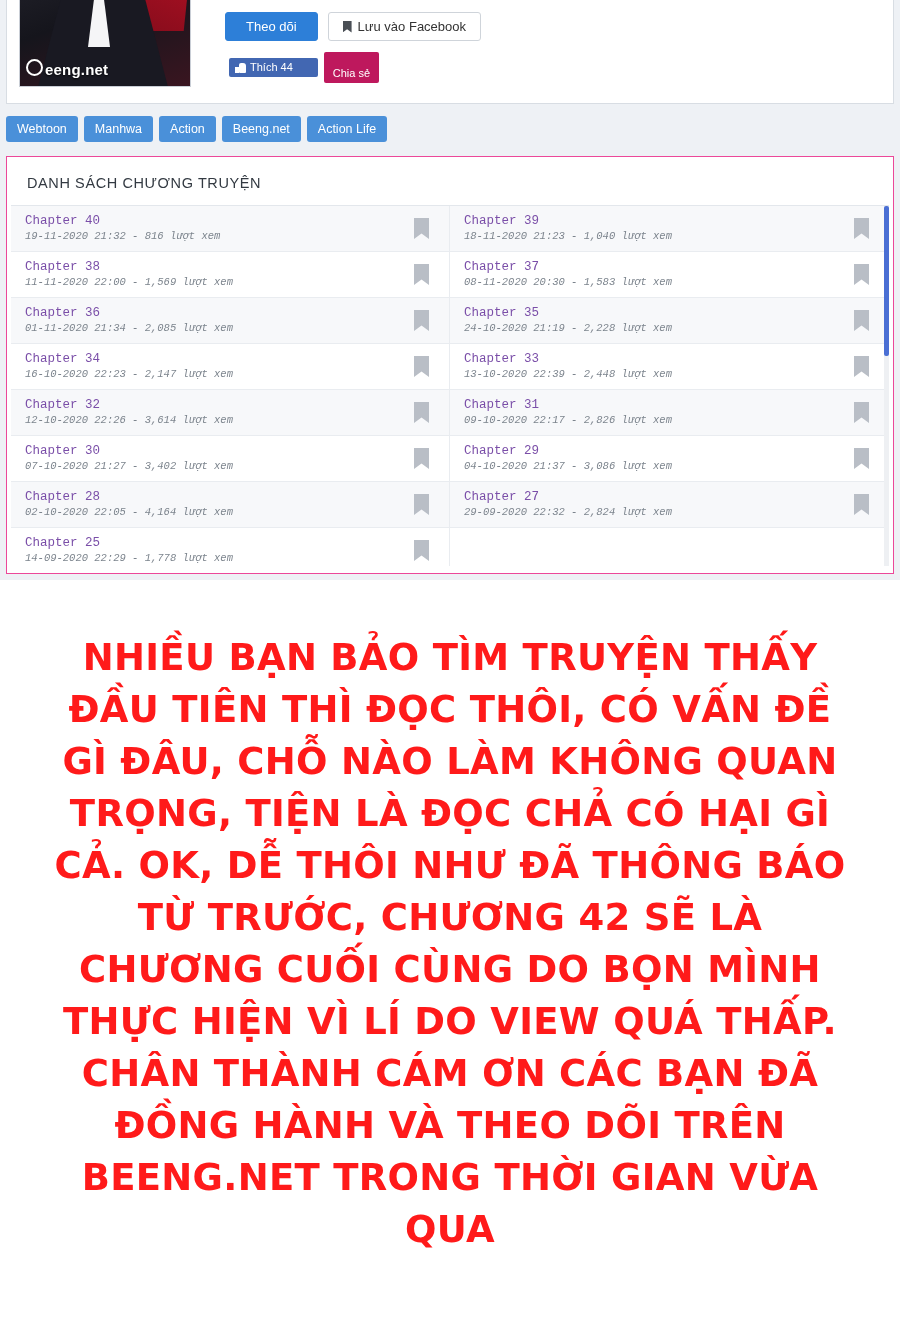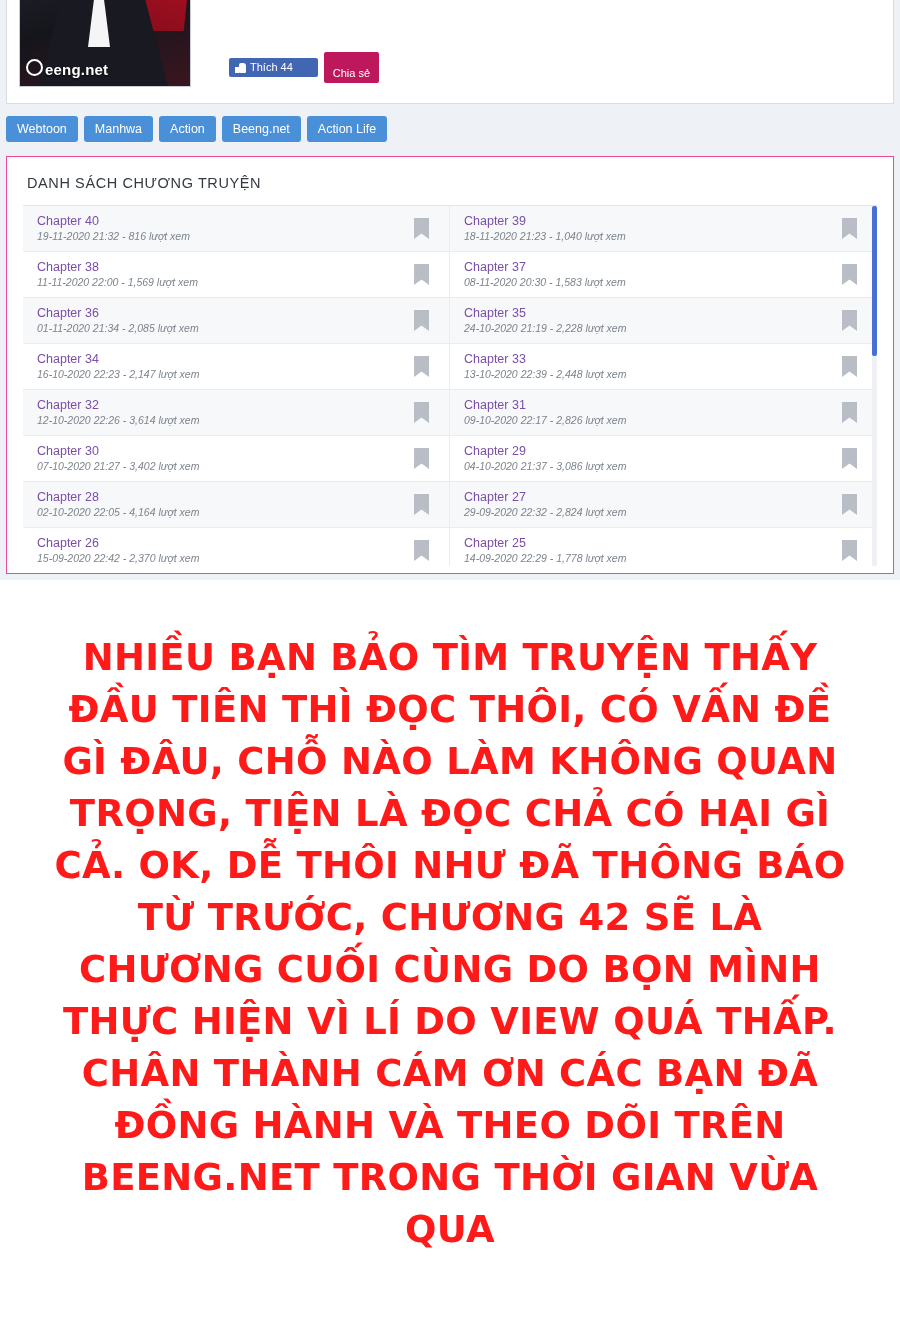--- a/index.html
+++ b/index.html
@@ -201,22 +201,23 @@
   #chapter-title {
     font-size: 14.5px;
     color: #333a42;
     letter-spacing: .6px;
     padding: 18px 0 14px 20px;
   }
   #chapter-scroll {
     position: relative;
     height: 360px;
     overflow: hidden;
-    margin: 0 16px;
+    margin: 0 4px;
     border-top: 1px solid #e3e7ec;
+    font-family: Liberation Mono, monospace;
   }
   .ch-grid {
     display: flex;
     flex-wrap: wrap;
   }
   .ch-cell {
     width: 50%;
     box-sizing: border-box;
     height: 46px;
     border-bottom: 1px solid #e9ecf0;
@@ -299,20 +300,27 @@
   <div id="header-card">
 
     <div id="cover-thumb">
       <div class="cov-red"></div>
 
       <div class="cov-suit"></div>
       <div class="cov-shirt"></div>
       <div id="cover-logo"><span class="logo-dot"></span><span>eeng.net</span></div>
     </div>
 
+    <div class="social-row">
+      <button class="btn-follow">Theo dõi</button>
+      <button class="btn-save-fb">
+        <span class="save-ico"></span>
+        <span>Lưu vào Facebook</span>
+      </button>
+    </div>
 
     <div class="fb-row">
       <div class="fb-like">
         <span class="thumb-ico"></span>
         <span>Thích 44</span>
       </div>
       <div class="fb-share">Chia sẻ</div>
     </div>
 
   </div>
@@ -436,27 +444,20 @@
         </div>
 
         <div class="ch-cell alt">
           <div>
             <div class="ch-name">Chapter 27</div>
             <div class="ch-meta">29-09-2020 22:32  -  2,824 lượt xem</div>
           </div>
           <span class="bm-ico"></span>
         </div>
 
-        <div class="ch-cell plain">
-          <div>
-            <div class="ch-name">Chapter 26</div>
-            <div class="ch-meta">15-09-2020 22:42  -  2,370 lượt xem</div>
-          </div>
-          <span class="bm-ico"></span>
-        </div>
 
         <div class="ch-cell plain">
           <div>
             <div class="ch-name">Chapter 25</div>
             <div class="ch-meta">14-09-2020 22:29  -  1,778 lượt xem</div>
           </div>
           <span class="bm-ico"></span>
         </div>
 
       </div>

